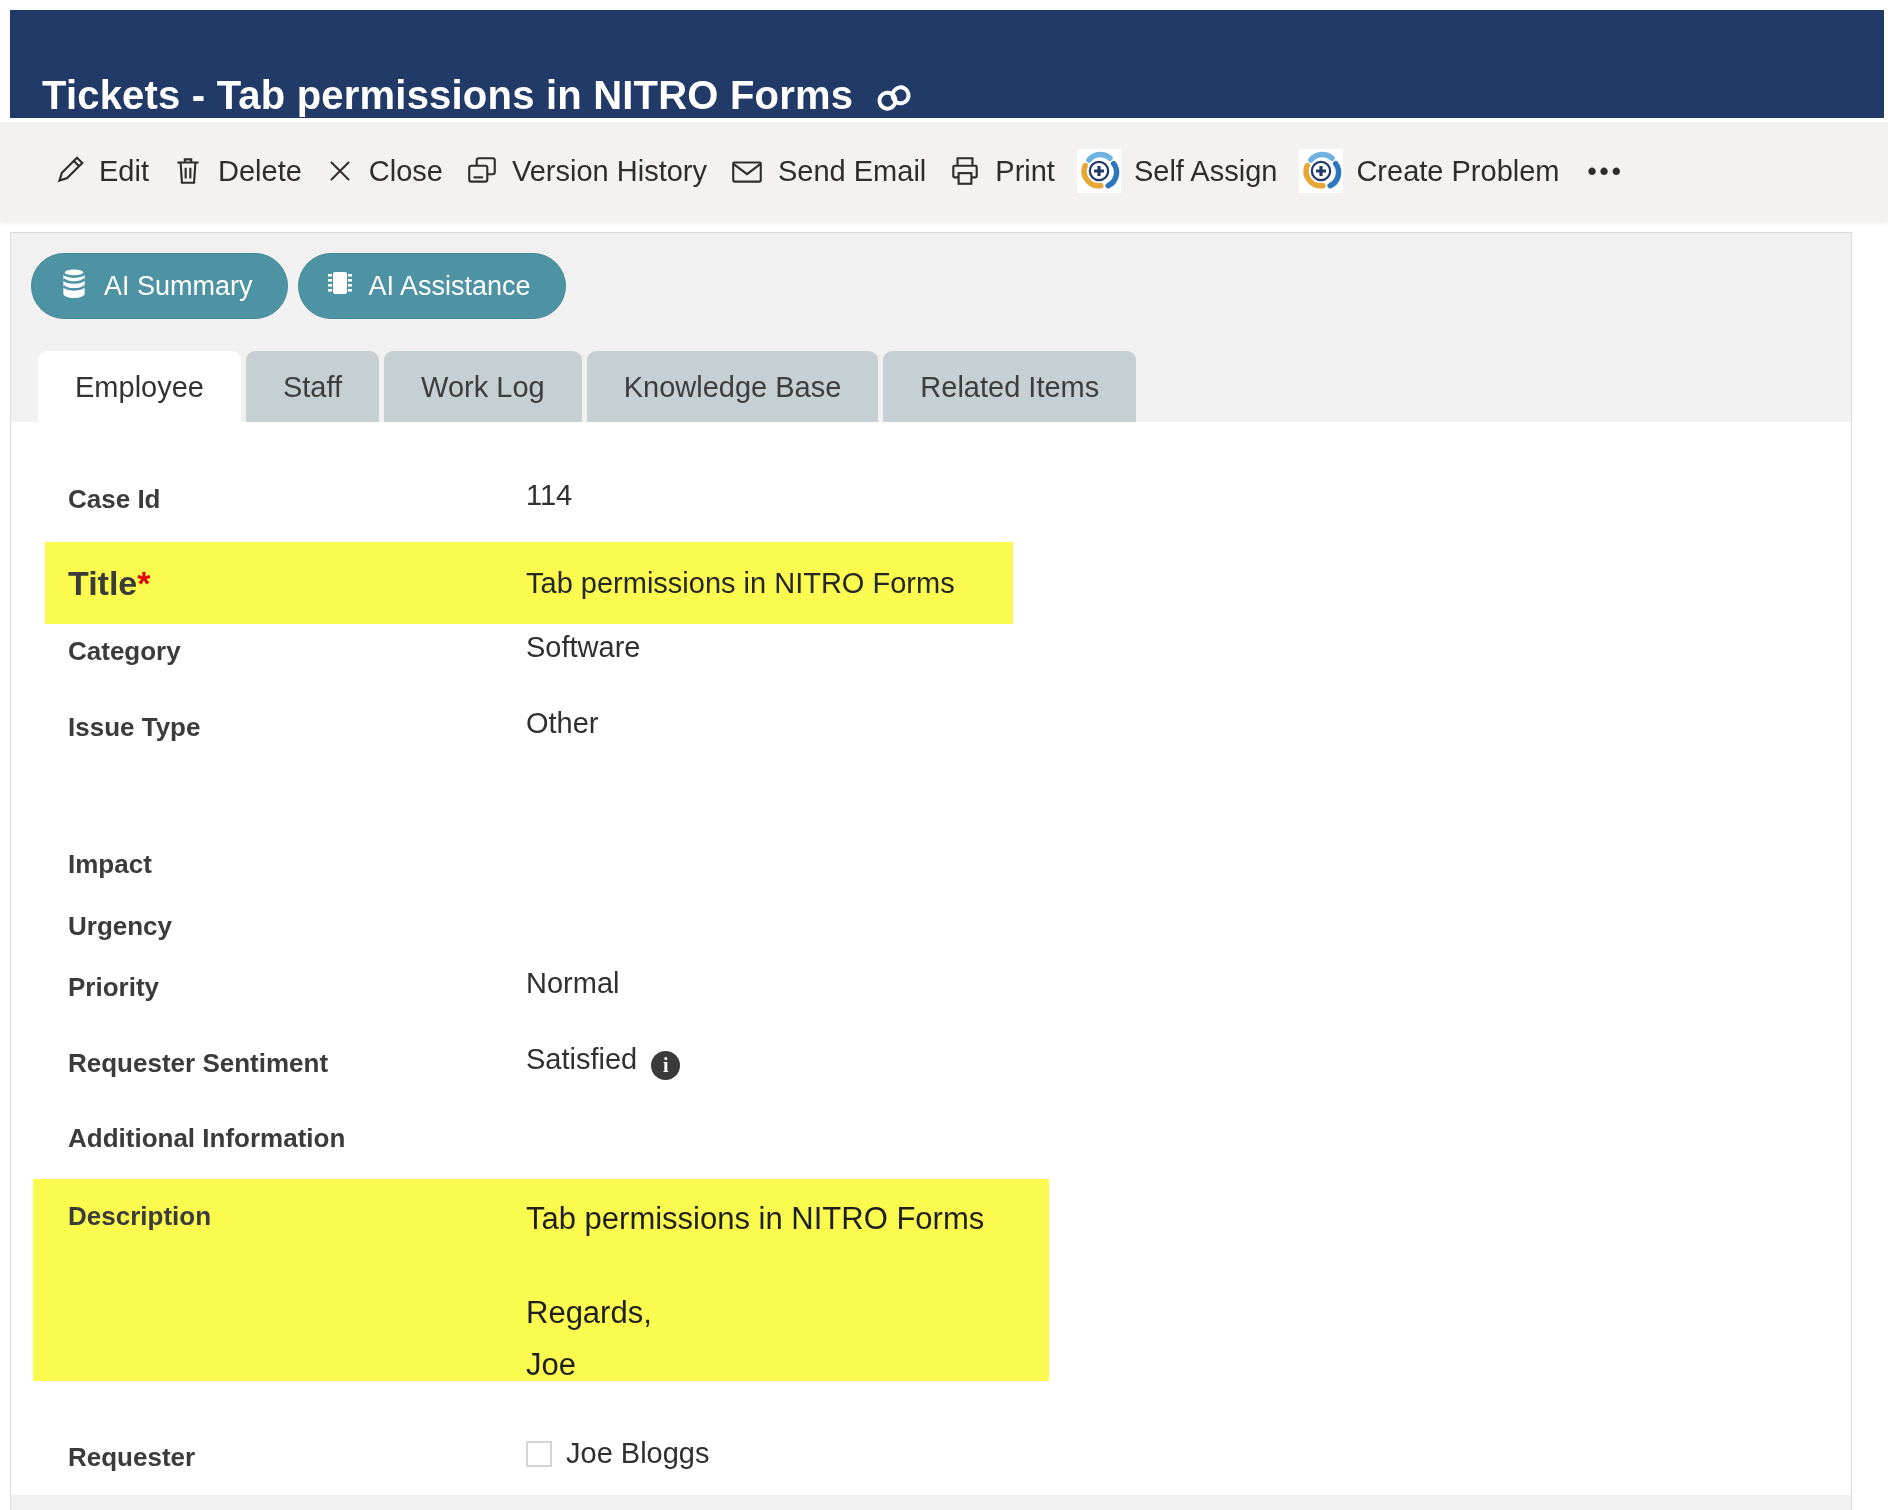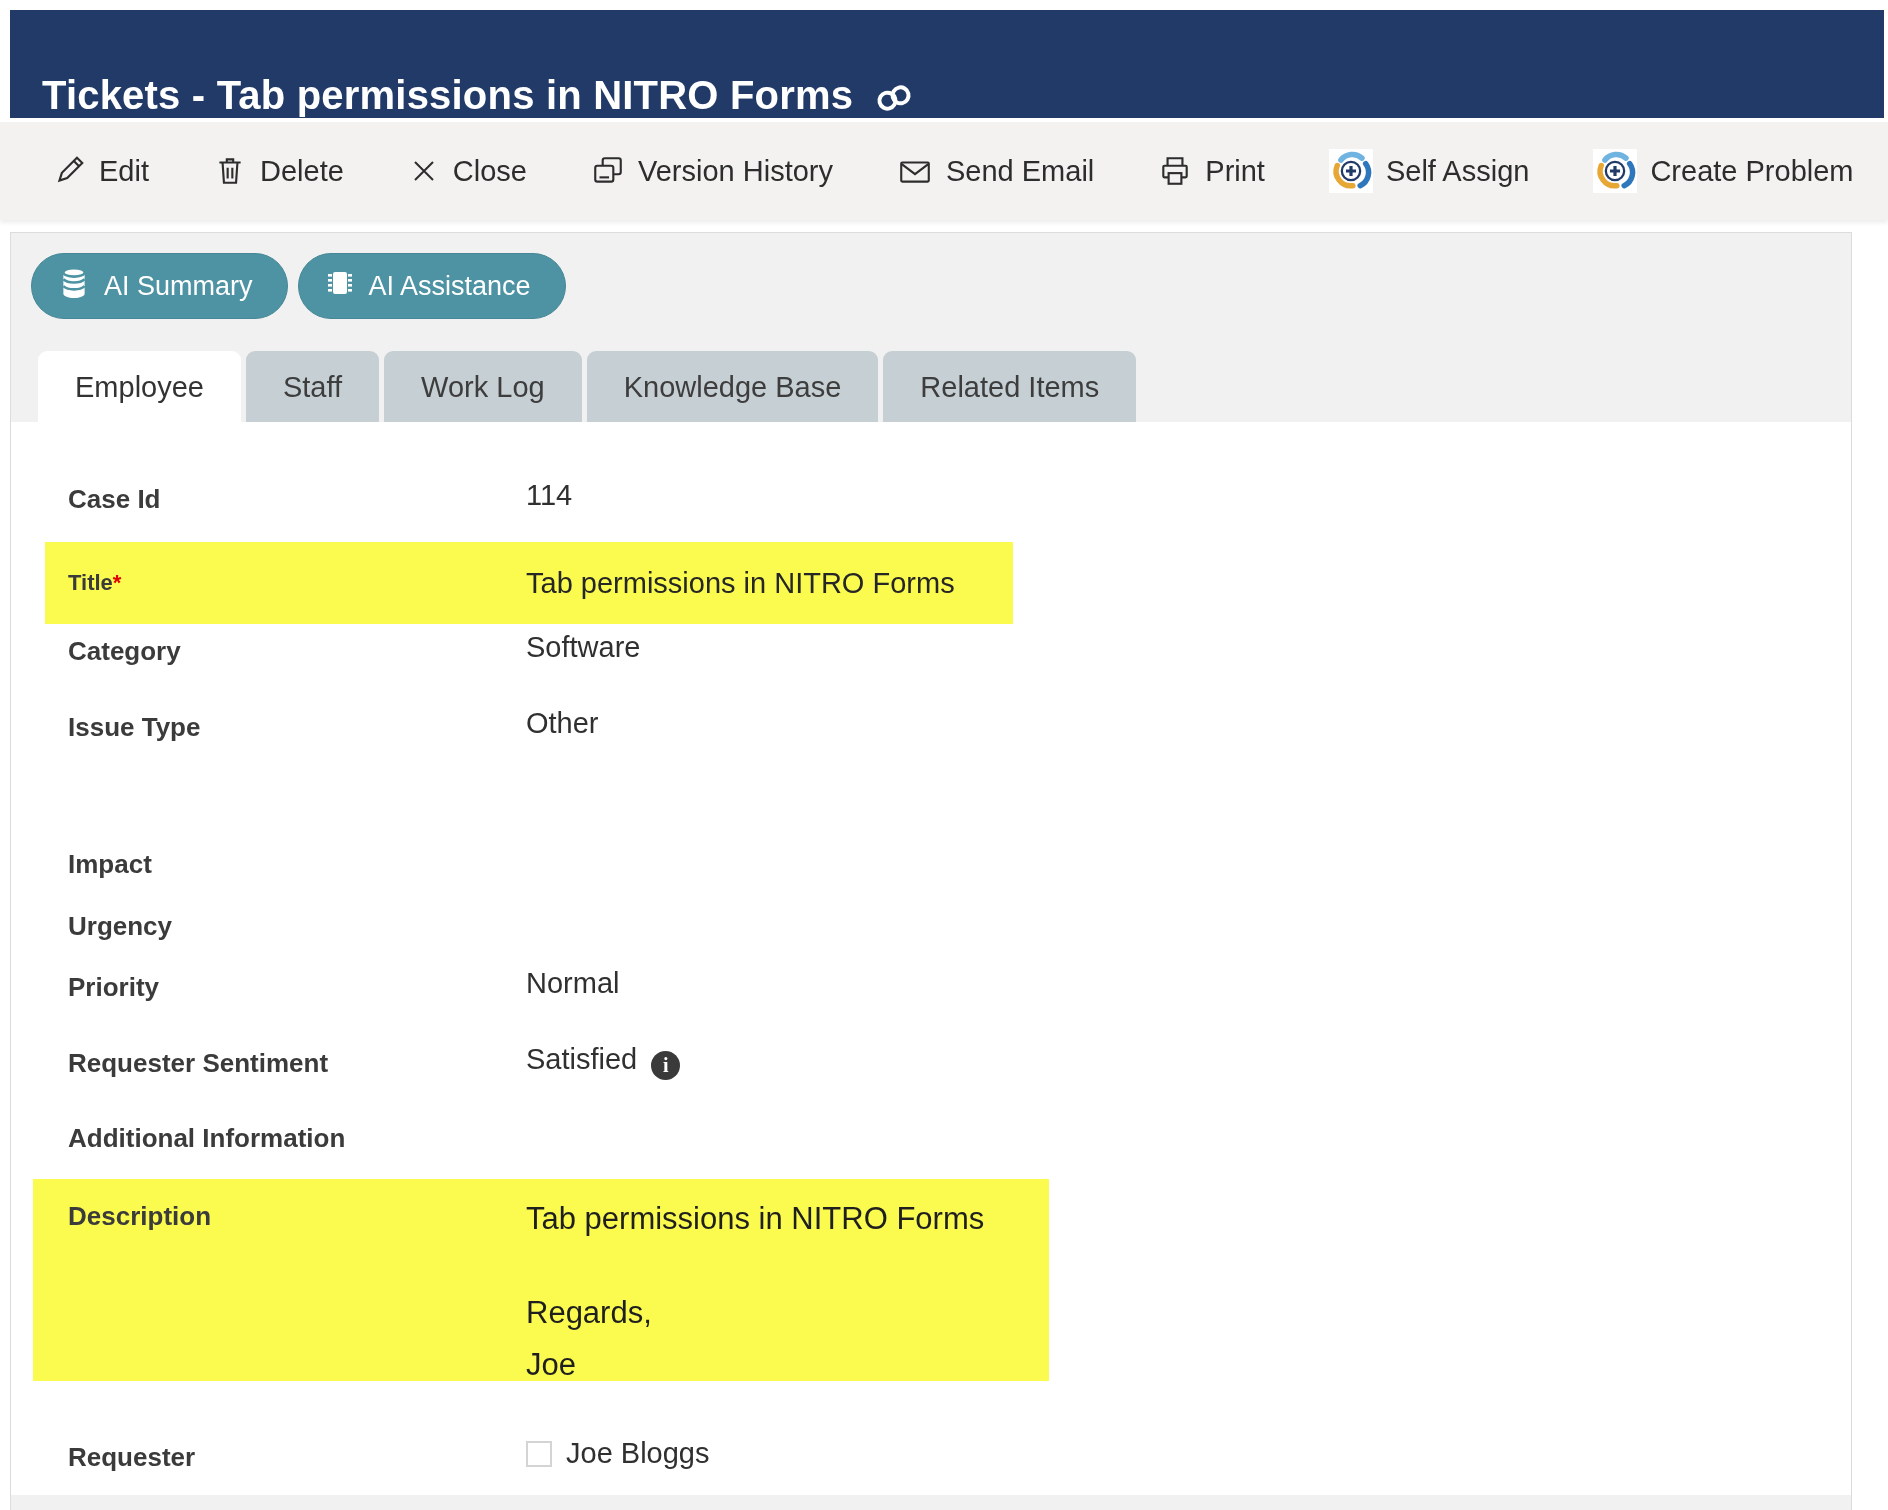--- a/index.html
+++ b/index.html
@@ -17,21 +17,21 @@
     position: absolute; left:10px; top:10px; width:1874px; height:108px;
     background:#223a68; display:flex; align-items:flex-end; padding-left:32px;
   }
   .titlebar .title { color:#fff; font-size:40px; font-weight:bold; letter-spacing:.2px; }
   .titlebar .link-ic { margin-left:20px; margin-top:-8px; }
 
   
   .toolbar {
     position:absolute; left:0; top:122px; width:1888px; height:98px;
     background:#f3f2f1; display:flex; align-items:center;
-    padding-left:52px; gap:64px; font-size:29px; color:#2d2d2d;
+    padding-left:52px; gap:22px; font-size:29px; color:#2d2d2d;
     box-shadow: 0 3px 4px rgba(0,0,0,.07);
   }
   .tb-item { display:flex; align-items:center; gap:13px; cursor:pointer; white-space:nowrap; }
   .tb-item svg { display:block; }
   .tb-more { font-size:26px; font-weight:bold; letter-spacing:3px; padding:0 6px; cursor:pointer; }
 
   
   .content {
     position:absolute; left:10px; top:232px; width:1842px; height:1424px;
     background:#f1f1f1; border:1px solid #dcdcdc; border-bottom:none;
@@ -65,21 +65,21 @@
   
   .row { position:absolute; left:57px; right:20px; display:flex; align-items:flex-start; }
   .row .label { width:458px; flex:0 0 458px; font-size:26px; font-weight:bold; color:#3b3b3b; padding-top:5px; }
   .row .value { font-size:29px; color:#303030; }
   .req-star { color:#e00000; font-weight:bold; }
 
   .hl-title {
     position:absolute; left:34px; top:120px; width:968px; height:82px;
     background:#fbfb4f; display:flex; align-items:center; padding-left:23px;
   }
-  .hl-title .label { width:458px; flex:0 0 458px; font-size:22px; font-weight:bold; color:#3b3b3b; }
+  .hl-title .label { width:458px; flex:0 0 458px; font-size:34px; font-weight:bold; color:#3b3b3b; }
   .hl-title .value { font-size:29px; color:#262626; }
 
   .hl-desc {
     position:absolute; left:22px; top:757px; width:1016px; height:202px;
     background:#fbfb4f; display:flex; padding:14px 0 0 35px;
   }
   .hl-desc .label { width:458px; flex:0 0 458px; font-size:26px; font-weight:bold; color:#3b3b3b; padding-top:8px; }
   .hl-desc .desc-lines { font-size:31px; color:#1f1f1f; line-height:52px; }
   .desc-gap { height:42px; }
 

